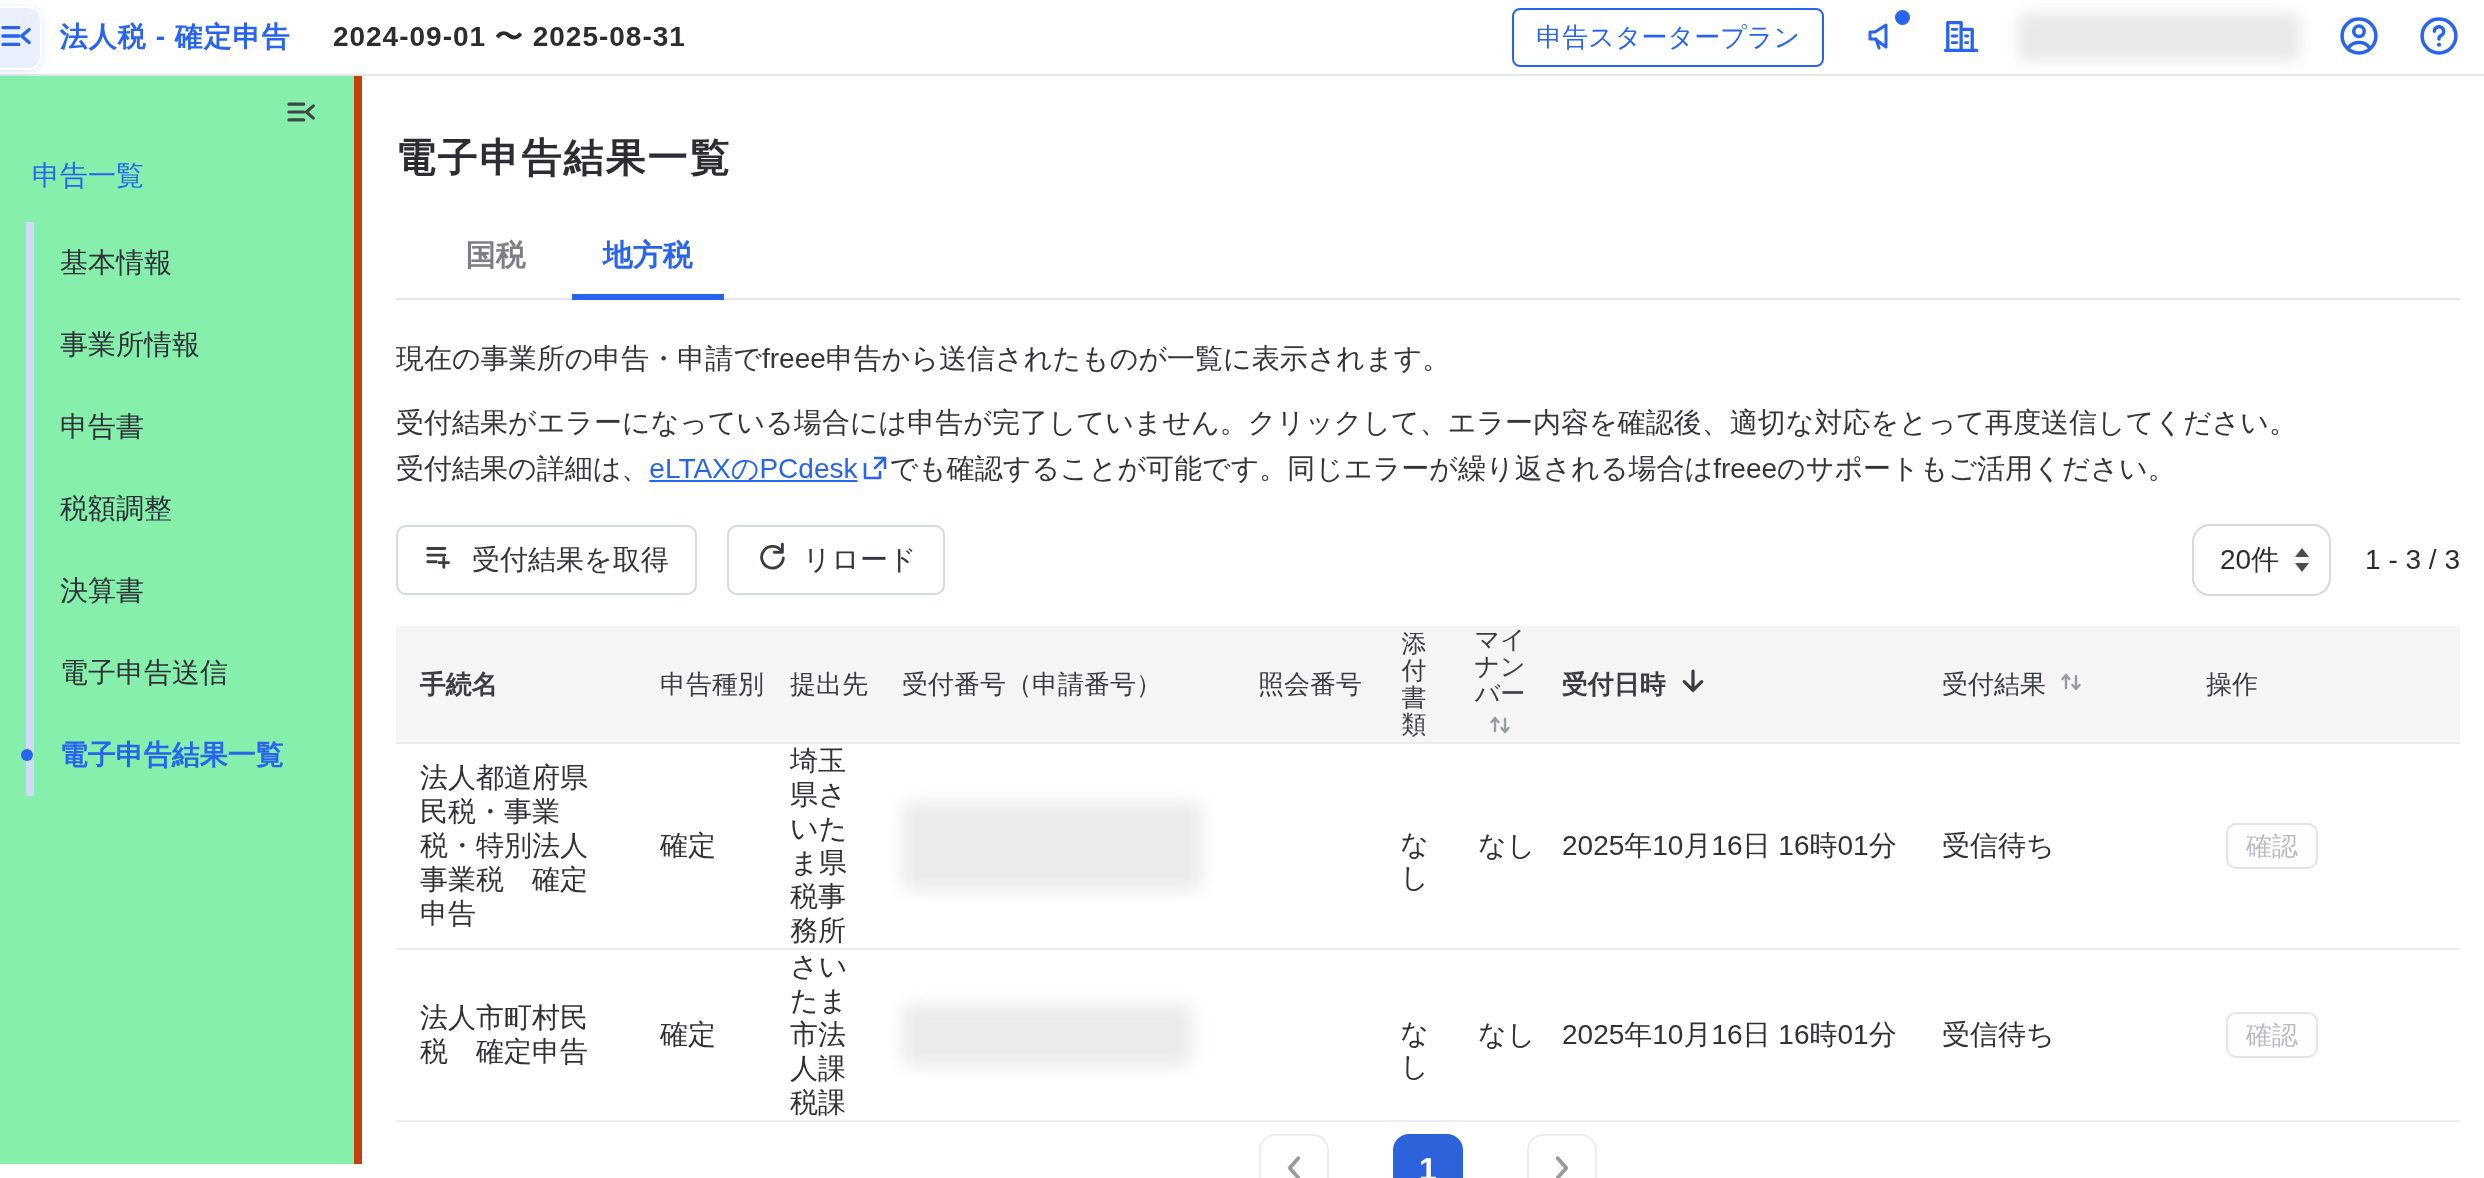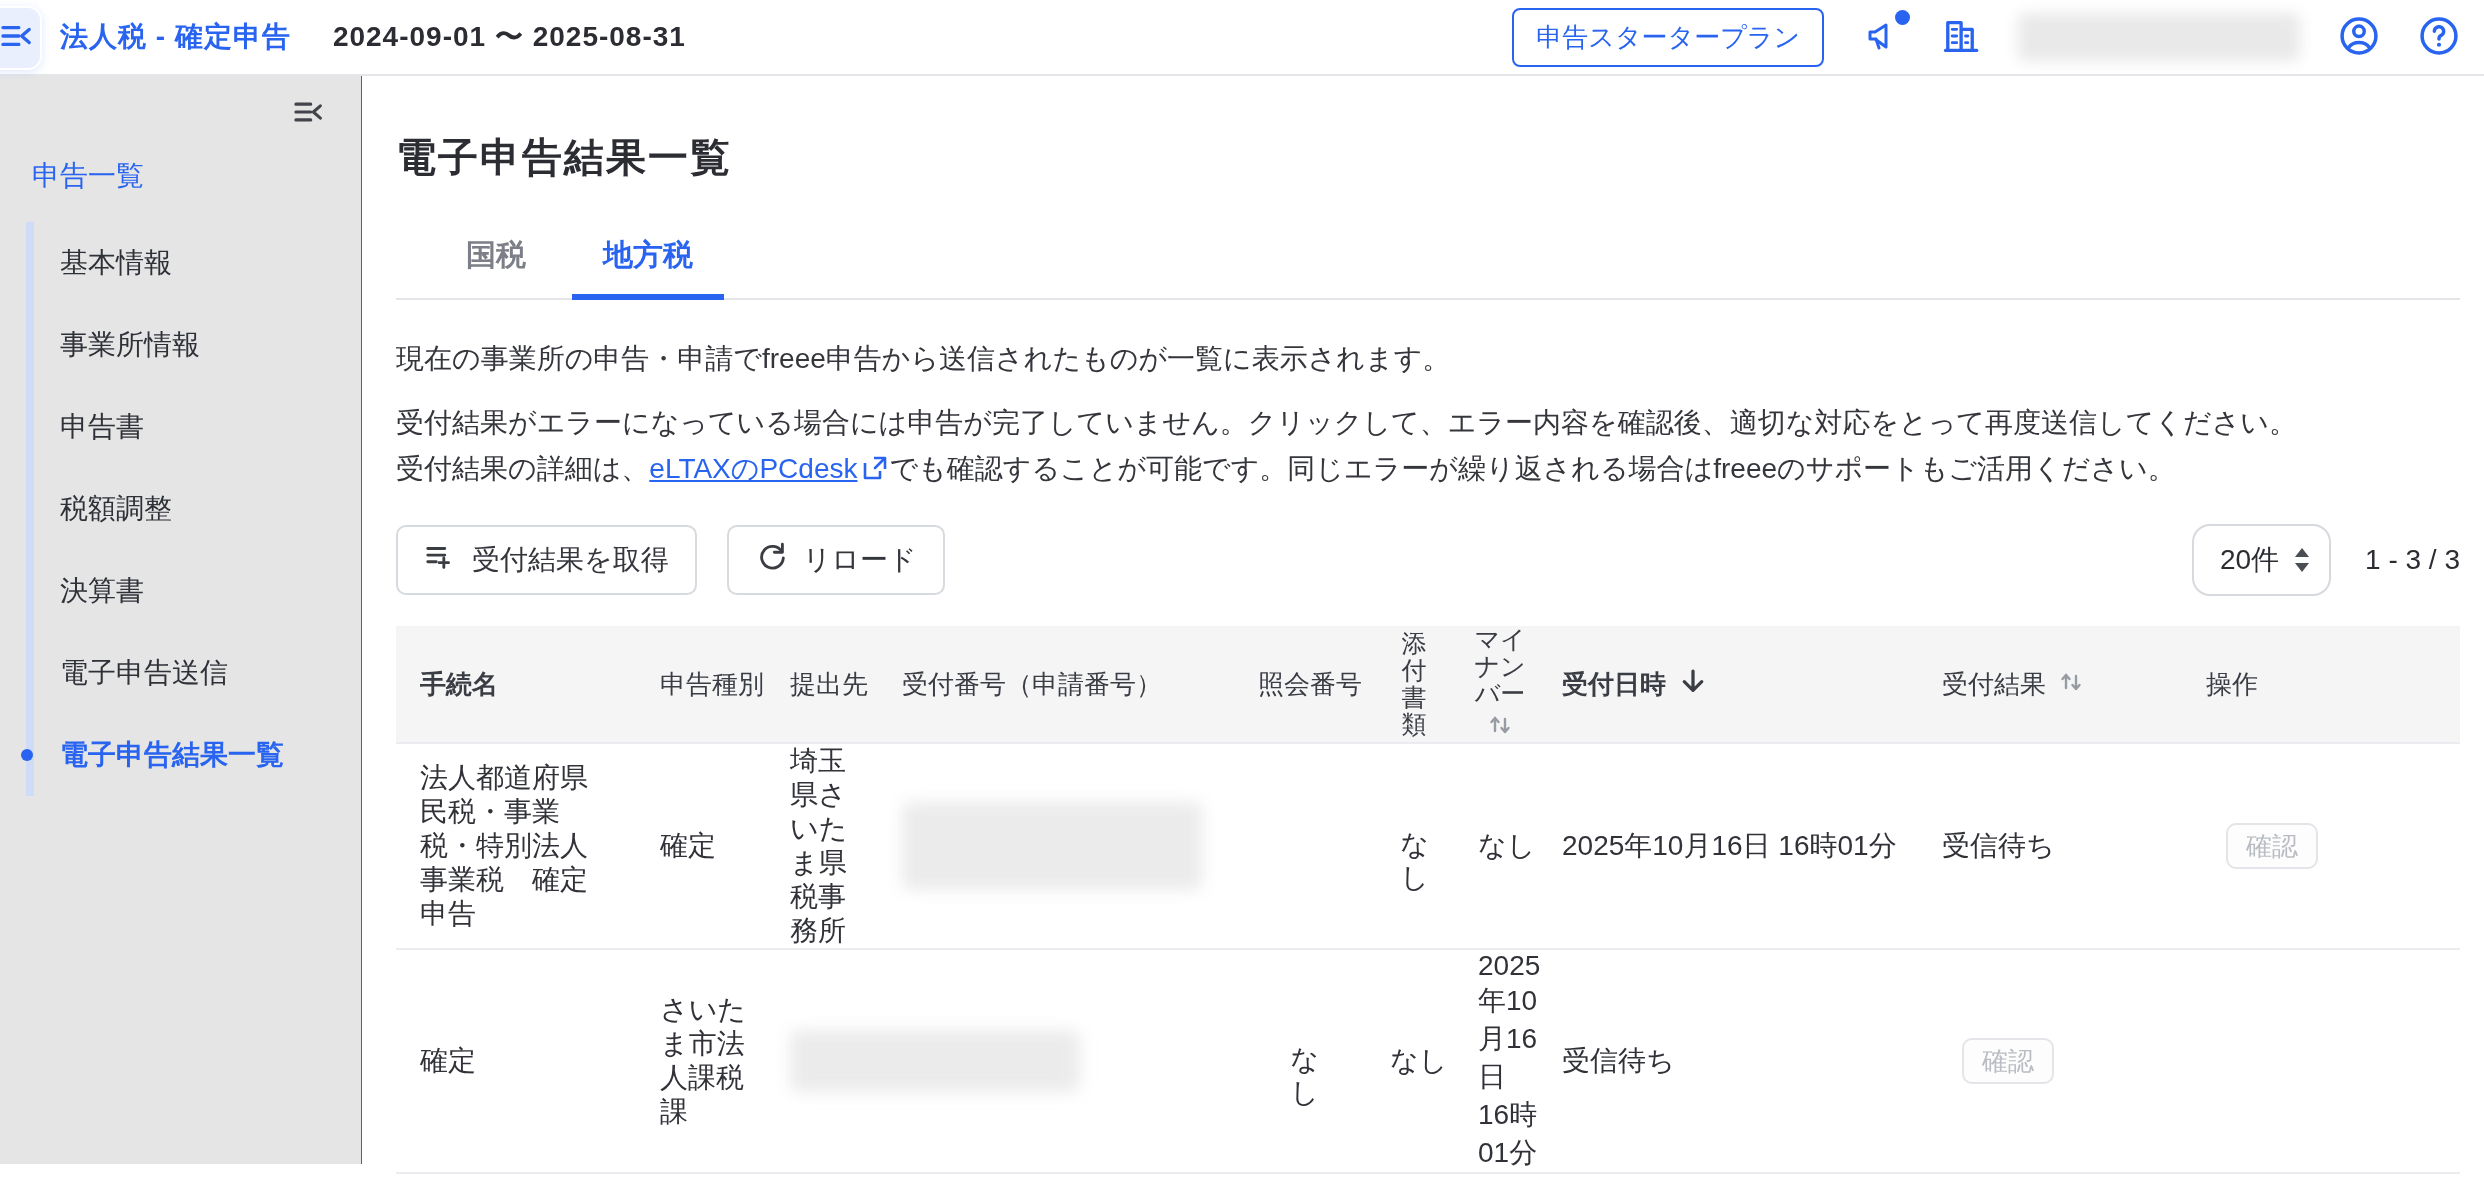--- a/index.html
+++ b/index.html
@@ -15,21 +15,21 @@
   .top-right { margin-left:auto; display:flex; align-items:center; gap:38px; }
   .plan-btn { border:2px solid #2864f0; color:#2864f0; background:#fff; border-radius:8px; font-size:26px; padding:10px 22px; font-family:inherit; cursor:pointer; white-space:nowrap; }
   .icon-btn { position:relative; background:none; border:none; cursor:pointer; display:flex; align-items:center; }
   .noti-dot { position:absolute; top:-6px; right:-8px; width:15px; height:15px; border-radius:50%; background:#2864f0; }
   .company-blur { width:282px; height:48px; border-radius:6px; background:#e9e9ea; filter:blur(7px); }
 
   
   .app { display:flex; height:1088px; }
 
   
-  .sidebar { position:relative; width:362px; border-right:1px solid #c2410c; background:#e5e5e5; flex-shrink:0; }
+  .sidebar { position:relative; width:362px; border-right:8px solid #c2410c; background:#86efac; flex-shrink:0; }
   .collapse-btn { position:absolute; top:22px; right:36px; background:none; border:none; cursor:pointer; }
   .side-menu { padding-top:78px; padding-left:32px; }
   .section-link { font-size:28px; color:#2864f0; cursor:pointer; display:inline-block; line-height:44px; }
   .submenu { margin-top:24px; margin-left:-6px; border-left:8px solid #cfdcf9; padding-left:26px; }
   .side-item { position:relative; height:82px; display:flex; align-items:center; font-size:28px; color:#2e3137; cursor:pointer; }
   .side-item.active { color:#2864f0; font-weight:bold; }
   .side-item.active::before { content:""; position:absolute; left:-39px; top:50%; transform:translateY(-50%); width:12px; height:12px; border-radius:50%; background:#2864f0; }
 
   
   .main { flex:1; padding:0 24px 0 34px; position:relative; }
@@ -293,20 +293,21 @@
           <div class="td center">
               <span class="v-text">なし</span>
             </div>
           <div class="td">なし</div>
           <div class="td">2025年10月16日 16時01分</div>
           <div class="td">受信待ち</div>
           <div class="td"><button class="confirm-btn">確認</button></div>
         </div>
 
         <div class="trow short">
+          <div class="td c-proc">法人市町村民税　確定申告</div>
           <div class="td">確定</div>
           <div class="td c-dest">さいたま市法人課税課</div>
           <div class="td">
               <div class="redacted-2"></div>
             </div>
           <div class="td"></div>
           <div class="td center">
               <span class="v-text">なし</span>
             </div>
           <div class="td">なし</div>

